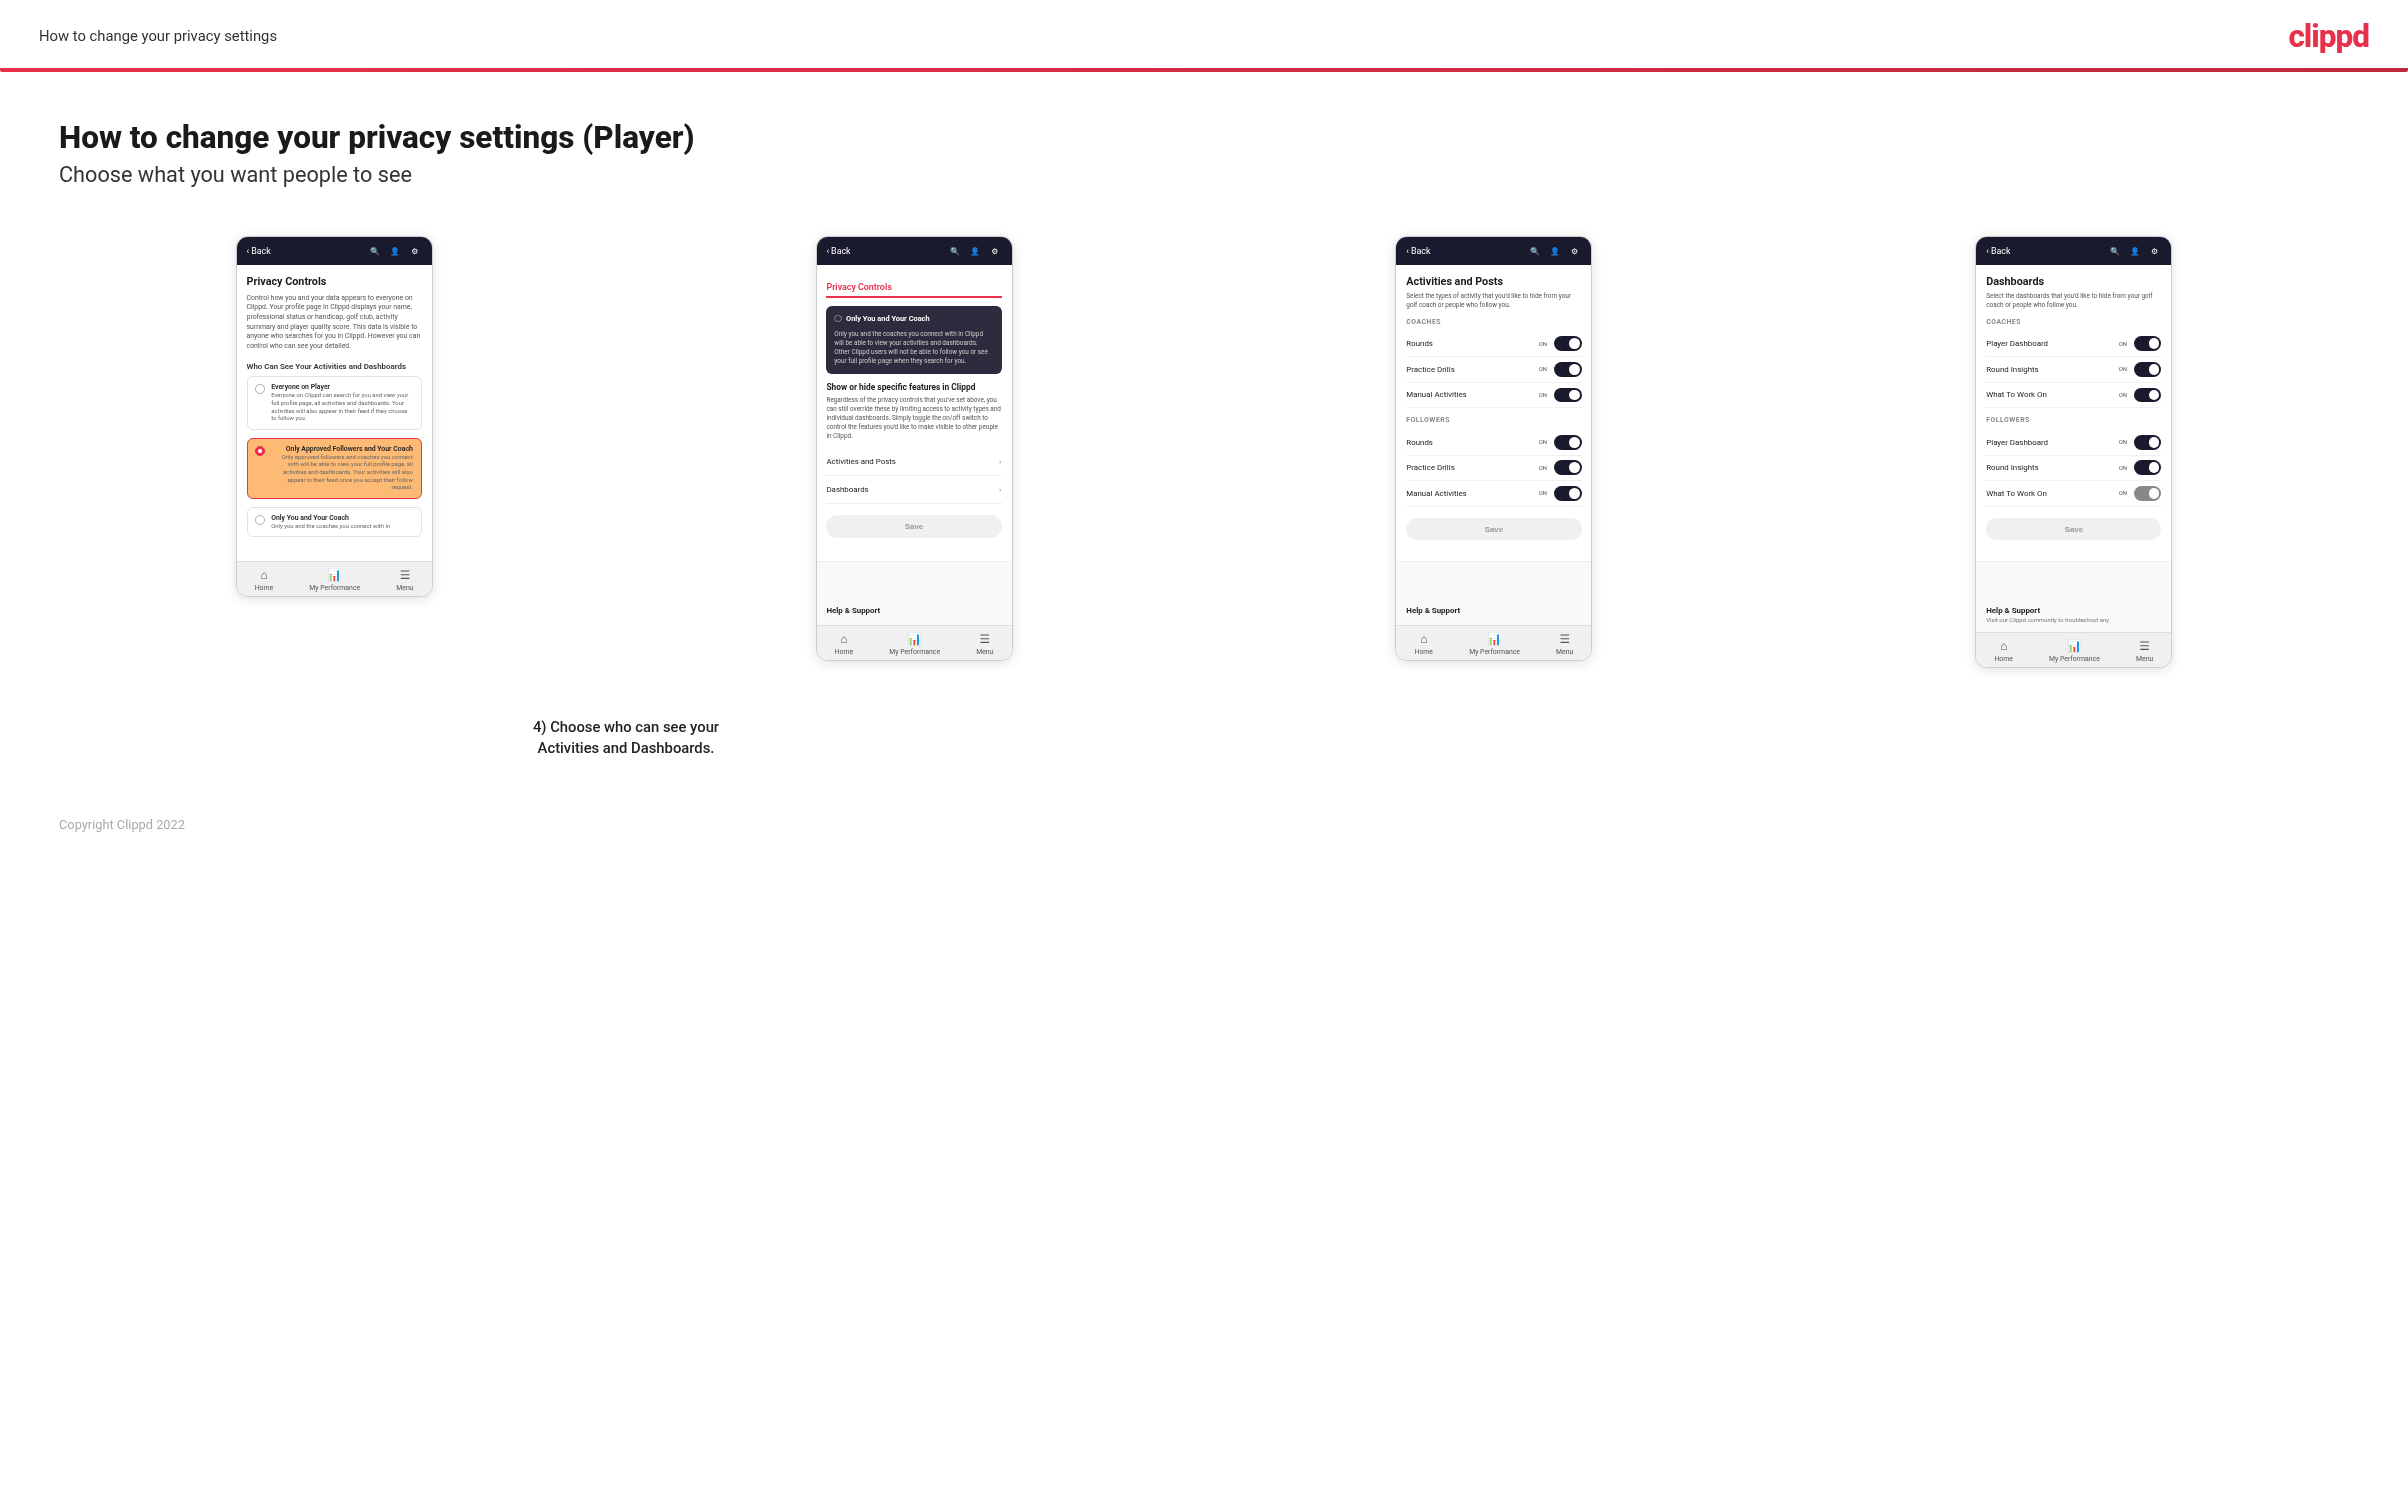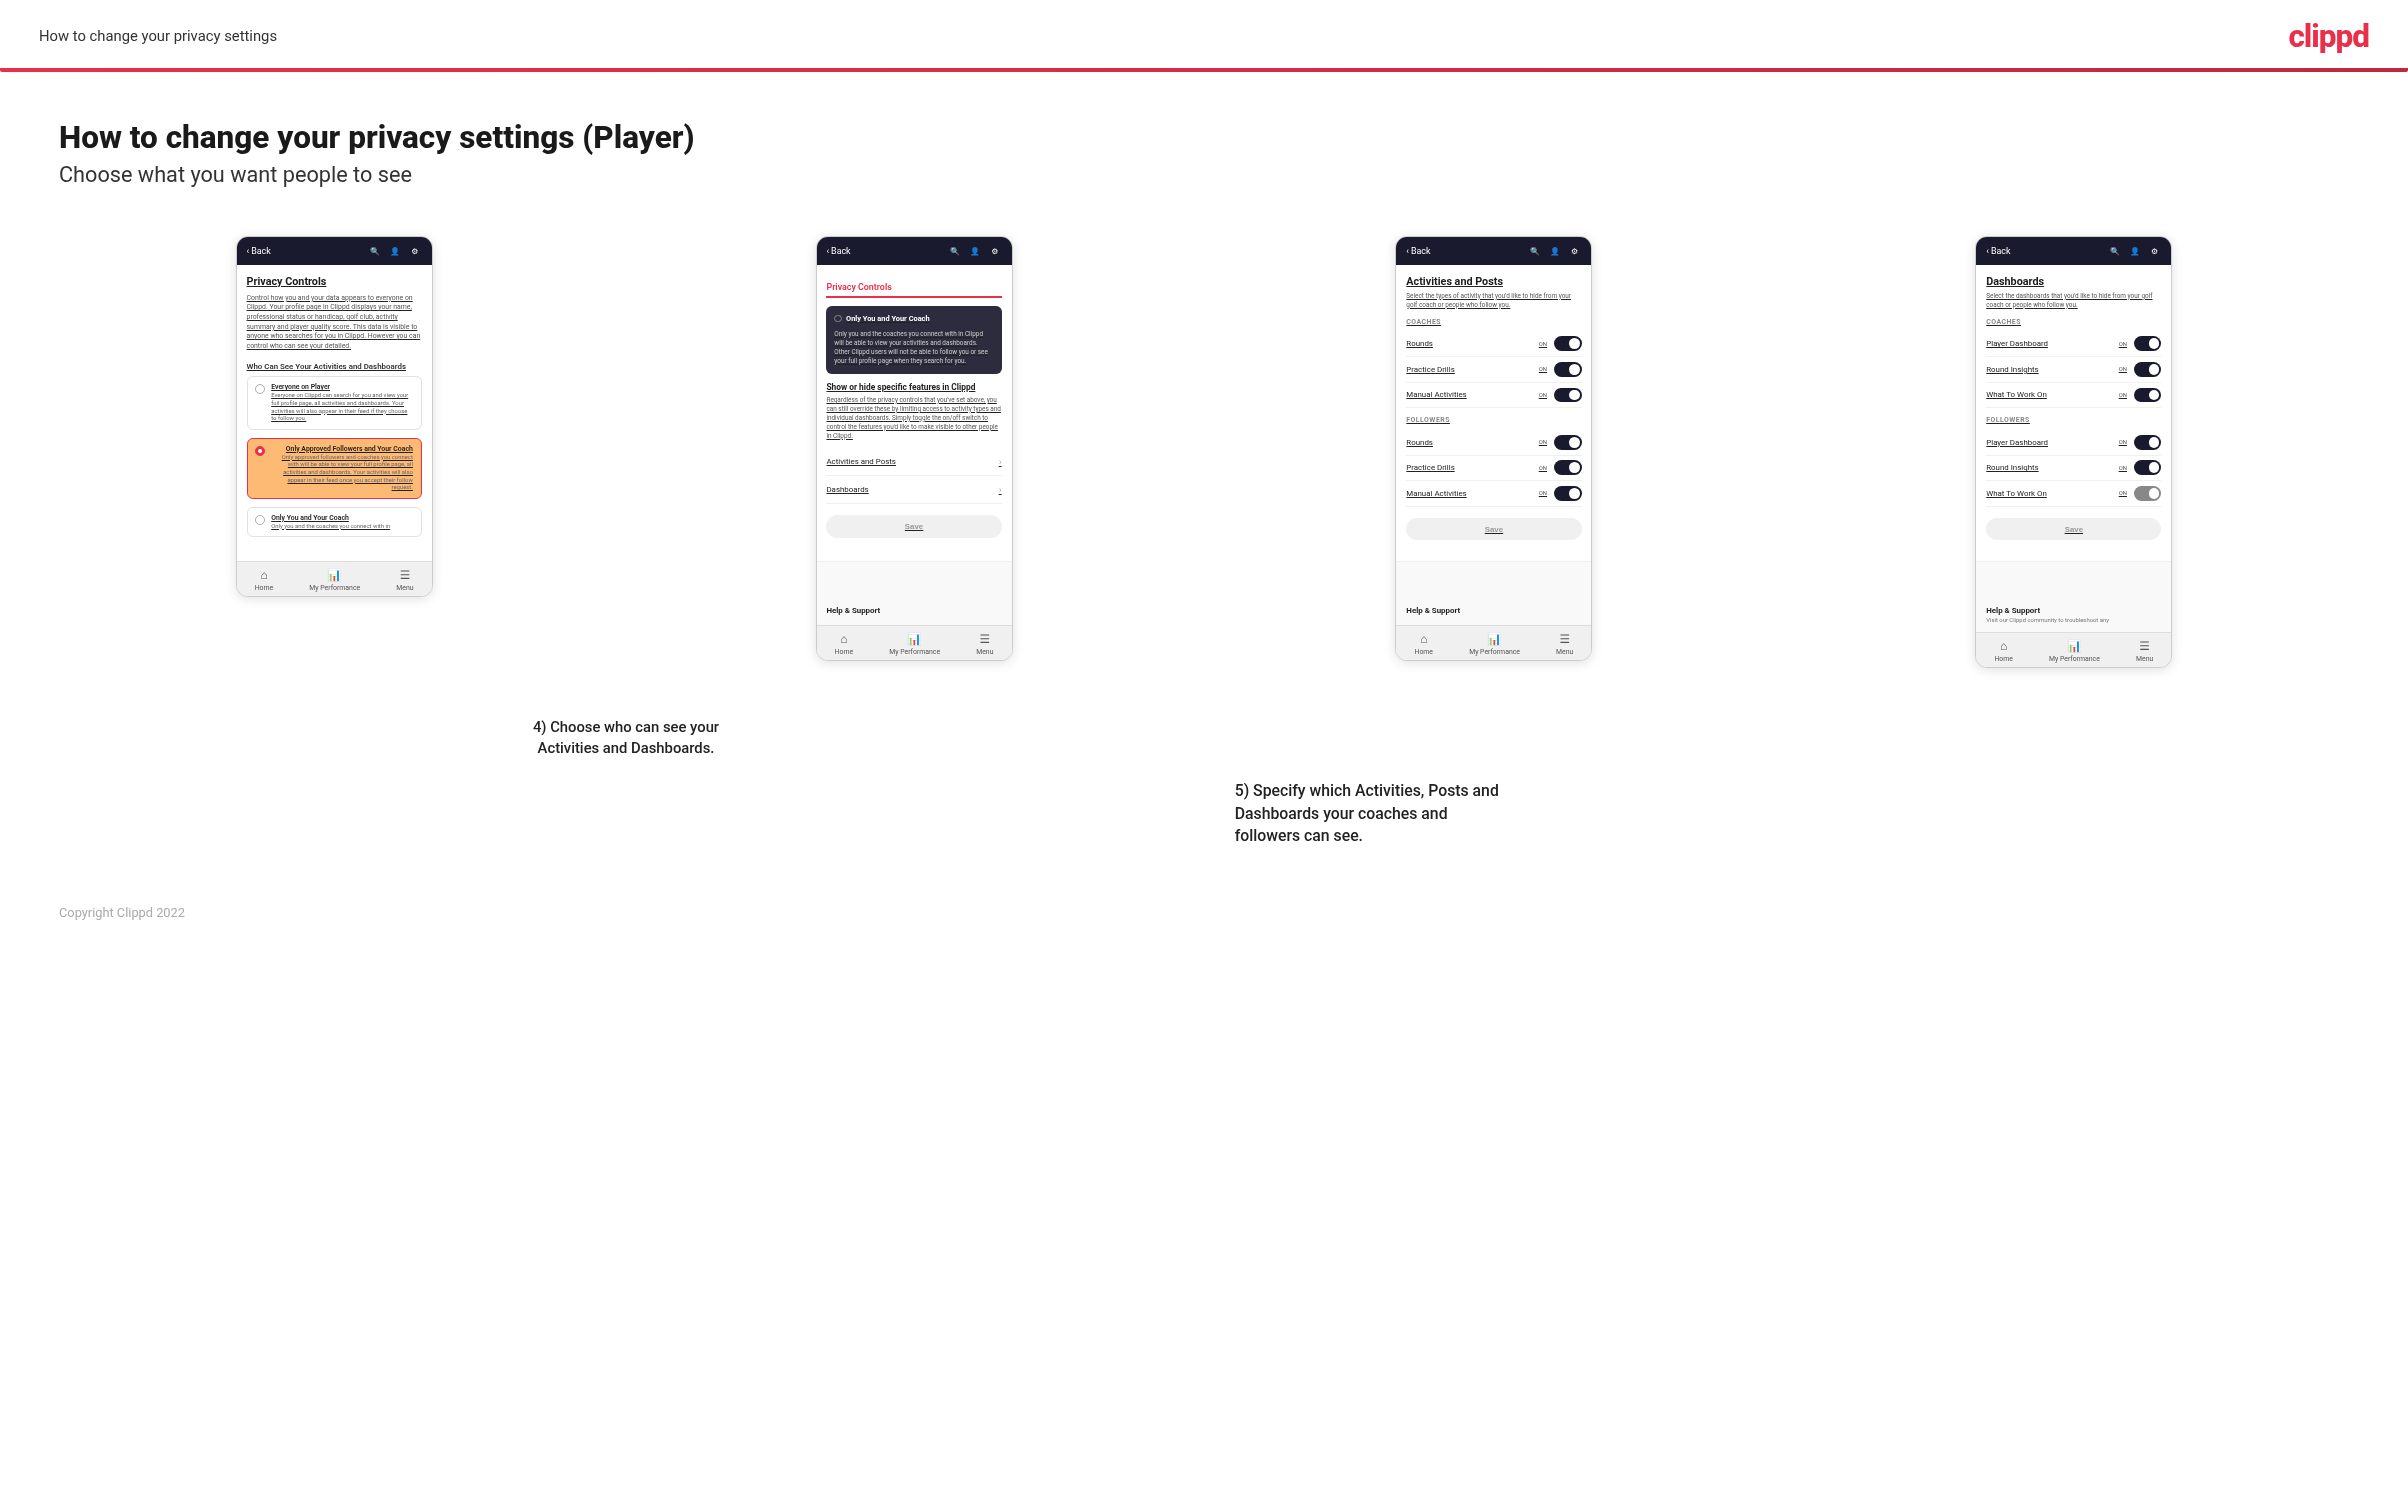--- a/index.html
+++ b/index.html
@@ -113,21 +113,20 @@
       align-items: center;
       justify-content: center;
       font-size: 7.9px;
       color: #fff;
     }
 
     .phone-content {
       background: #fff;
       padding: 9.9px 9.9px 0;
       min-height: 296px;
-      text-decoration: underline;
     }
 
     
     .phone-nav {
       background: #f0f0f0;
       display: flex;
       justify-content: space-around;
       padding: 5.9px 0 3.9px;
       border-top: 1px solid #ddd;
     }
@@ -731,23 +730,20 @@
   </div>
 
   <div style="display:grid; grid-template-columns: repeat(4,1fr); gap:22px; margin-top:-9.9px;">
 
     <div style="grid-column: 1/3; display:flex; justify-content:center; align-items:flex-start;">
       <p class="caption">4) Choose who can see your Activities and Dashboards.</p>
     </div>
 
     <div style="grid-column:3/4;"></div>
 
-    <div style="grid-column: 3/5; display:flex; justify-content:flex-start; align-items:flex-start; padding-left: 19.7px;">
-      <p class="caption large">5) Specify which Activities, Posts and Dashboards your  coaches and followers can see.</p>
-    </div>
   </div>
 
 </div>
 
 <div class="footer">
   <span>Copyright Clippd 2022</span>
 </div>
 
 
 </body></html>

